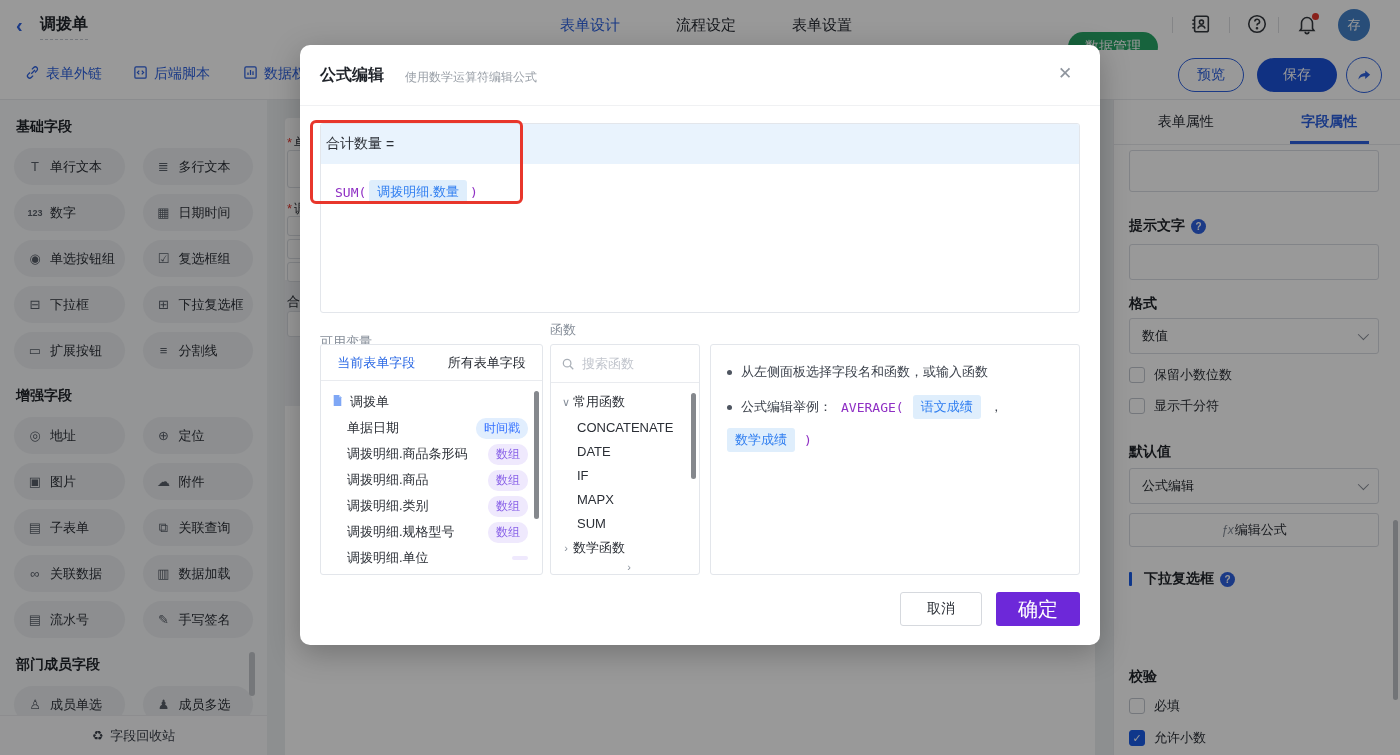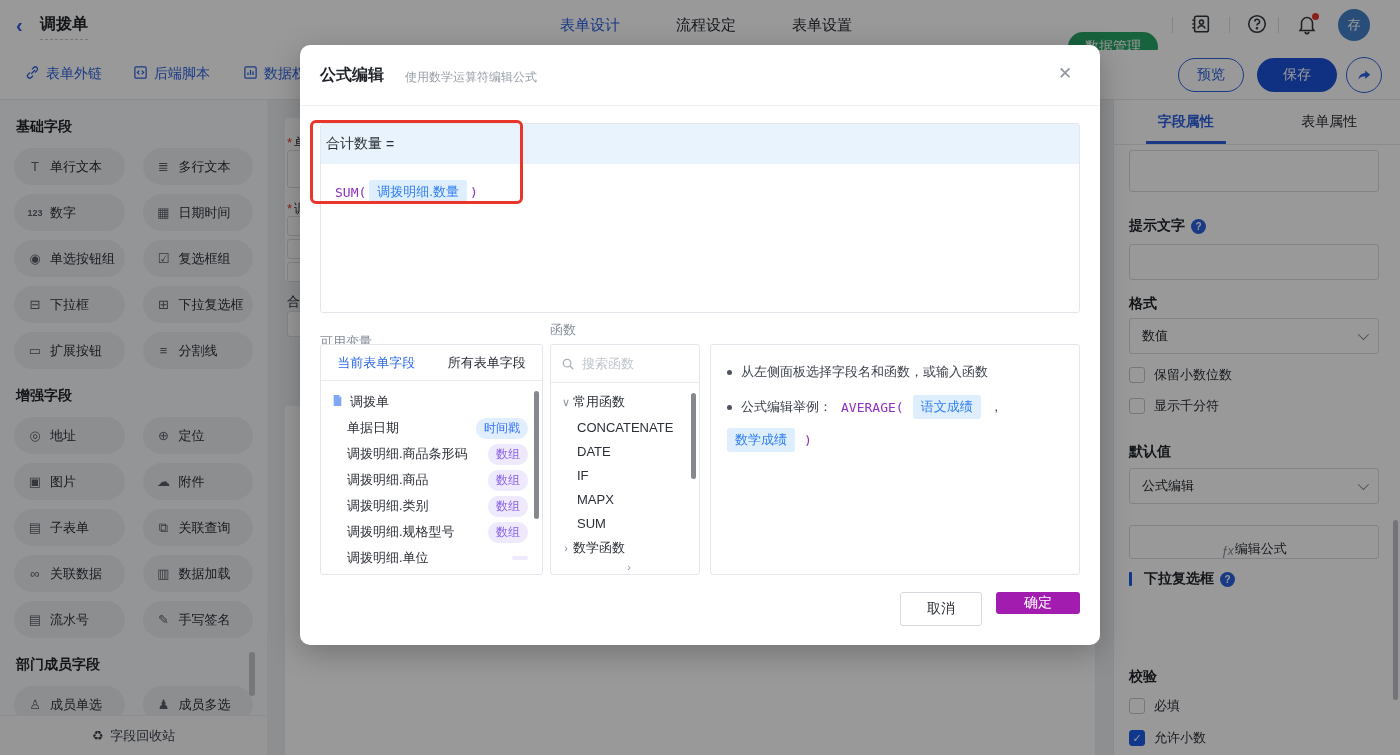--- a/index.html
+++ b/index.html
@@ -53,21 +53,21 @@
   .rp-tab.active { color:#2e62e0; font-weight:bold; }
   .rp-tab.active::after { content:""; position:absolute; left:32px; right:32px; bottom:0; height:3px; background:#2e62e0; }
   .rp-lbl { font-size:14px; font-weight:bold; color:#1f2329; display:flex; align-items:center; gap:6px; }
   .qmark { width:15px; height:15px; border-radius:50%; background:#2e62e0; color:#fff; font-size:10px; display:inline-flex; align-items:center; justify-content:center; font-weight:bold; }
   .rp-input { background:#fff; border:1px solid #d9dde3; border-radius:3px; }
   .rp-select { background:#fff; border:1px solid #d9dde3; border-radius:3px; display:flex; align-items:center; padding:0 12px; font-size:13px; color:#1f2329; cursor:pointer; justify-content:space-between; }
   .chev { width:8px; height:8px; border-right:1.5px solid #868b94; border-bottom:1.5px solid #868b94; transform:rotate(45deg) translateY(-2px); }
   .cbrow { display:flex; align-items:center; gap:9px; font-size:13px; color:#2b2f36; cursor:pointer; }
   .cb { width:16px; height:16px; border:1px solid #c2c7cf; border-radius:3px; background:#fff; flex:none; }
   .cb.on { background:#1a5ce8; border-color:#1a5ce8; color:#fff; font-size:11px; display:flex; align-items:center; justify-content:center; }
-  .rp-btn { background:#fff; border:1px solid #d9dde3; border-radius:3px; display:flex; align-items:flex-end; justify-content:center; font-size:13px; color:#2b2f36; cursor:pointer; gap:1px;margin-top:12px; }
+  .rp-btn { background:#fff; border:1px solid #d9dde3; border-radius:3px; display:flex; align-items:center; justify-content:center; font-size:13px; color:#2b2f36; cursor:pointer; gap:1px; }
   .blue-bar { display:inline-block; width:3px; height:14px; background:#1a5ce8; margin-right:6px; border-radius:1px; }
   .rp-scroll { left:1393px; top:520px; width:5px; height:180px; border-radius:3px; background:#bfc2c7; z-index:2; }
 
   
   .mask { left:0; top:0; width:1400px; height:755px; background:rgba(0,0,0,0.40); z-index:10; }
   .modal { left:300px; top:45px; width:800px; height:600px; background:#fff; border-radius:10px; z-index:20; box-shadow:0 8px 30px rgba(0,0,0,0.25); }
   .m-title { left:20px; top:20px; font-size:16px; font-weight:bold; color:#1f2329; }
   .m-sub { left:105px; top:24px; font-size:12px; color:#9aa0a8; }
   .m-close { left:758px; top:18px; font-size:17px; color:#8f959e; cursor:pointer; }
   .m-hline { left:0; top:60px; width:800px; height:1px; background:#f0f1f3; }
@@ -94,21 +94,21 @@
   .srch input { border:none; outline:none; width:100px; font-size:13px; color:#1f2329; font-family:inherit; }
   .srch input::placeholder { color:#c0c4cc; }
   .twist { color:#868e99; font-size:11px; width:14px; display:inline-block; text-align:center; }
   .fn-item { padding-left:26px; height:24px; display:flex; align-items:center; font-size:13px; color:#2b2f36; cursor:pointer; }
   .f-scroll { position:absolute; right:3px; top:48px; width:5px; height:86px; border-radius:3px; background:#85888d; }
   .tips { padding:18px 16px; font-size:13px; color:#3b414b; }
   .tip-line { display:flex; align-items:center; gap:9px; margin-bottom:14px; flex-wrap:wrap; }
   .bullet { width:5px; height:5px; border-radius:50%; background:#4e5560; flex:none; }
   .fname { color:#8f30c4; }
   .m-cancel { left:600px; top:547px; width:82px; height:34px; border:1px solid #d6d9de; border-radius:3px; background:#fff; font-size:14px; color:#2b2f36; display:flex; align-items:center; justify-content:center; cursor:pointer; }
-  .m-ok { left:696px; top:547px; width:84px; height:22px; border-radius:3px; background:#a21caf; font-size:14px; color:#fff; display:flex; align-items:center; justify-content:center; cursor:pointer; }
+  .m-ok { left:696px; top:547px; width:84px; height:34px; border-radius:3px; background:#6d28d9; font-size:20px; color:#fff; display:flex; align-items:center; justify-content:center; cursor:pointer; }
 </style>
 </head>
 <body>
 
 <div id="app">
 
   <div class="abs hdr">
     <div class="abs back-ic">‹</div>
     <div class="abs hdr-title">调拨单</div>
     <div class="abs hdr-tabs">
@@ -297,22 +297,22 @@
     </div>
     <div class="abs lsb-scroll"></div>
     <div class="recycle">
       <span>♻</span>
       <span>字段回收站</span>
     </div>
   </div>
 
   <div class="abs rp">
     <div class="abs rp-tabs">
+      <div class="rp-tab">表单属性</div>
       <div class="rp-tab active">字段属性</div>
-      <div class="rp-tab">表单属性</div>
     </div>
     <div class="abs rp-input" style="left:15px; top:50px; width:250px; height:42px;"></div>
     <div class="abs rp-lbl" style="left:15px; top:117px;">
       <span>提示文字</span>
       <span class="qmark">?</span>
     </div>
     <div class="abs rp-input" style="left:15px; top:144px; width:250px; height:36px;"></div>
     <div class="abs rp-lbl" style="left:15px; top:195px;">
         <span>格式</span>
       </div>

